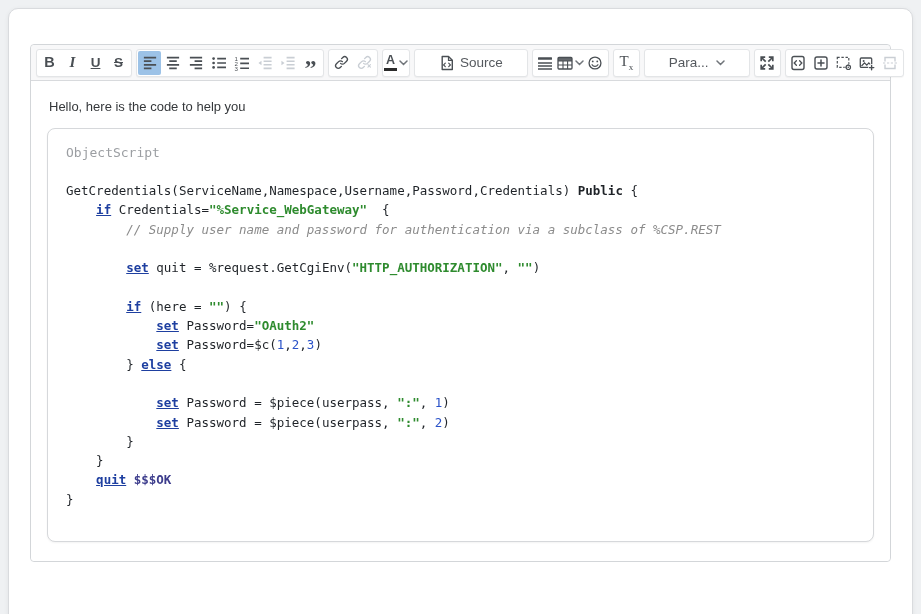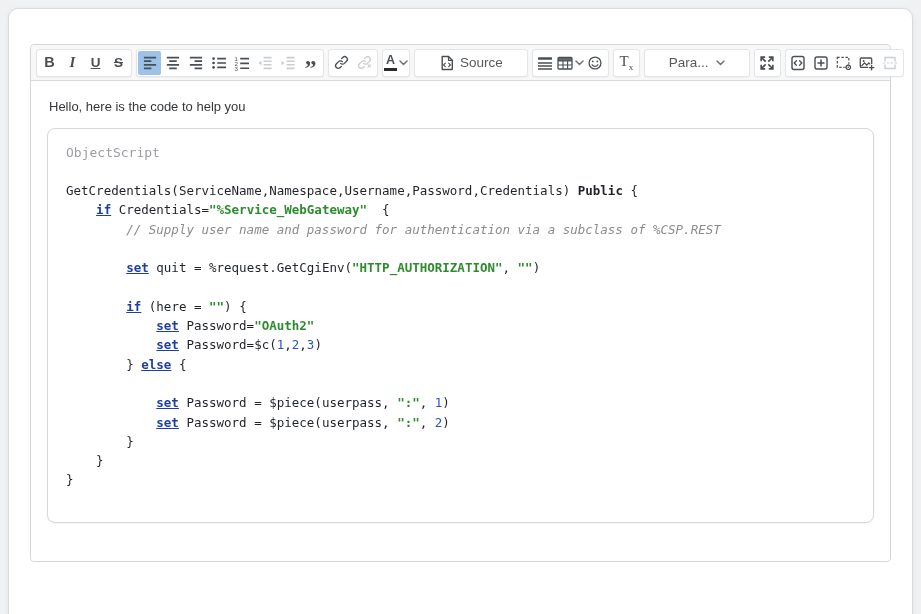--- a/index.html
+++ b/index.html
@@ -324,19 +324,20 @@
             <div class="code-line">&nbsp;</div>
             <div class="code-line"><span class="tok-p">        </span><span class="tok-k">if</span><span class="tok-p"> (here = </span><span class="tok-s">""</span><span class="tok-p">) {</span></div>
             <div class="code-line"><span class="tok-p">            </span><span class="tok-k">set</span><span class="tok-p"> Password=</span><span class="tok-s">"OAuth2"</span></div>
             <div class="code-line"><span class="tok-p">            </span><span class="tok-k">set</span><span class="tok-p"> Password=$c(</span><span class="tok-n">1</span><span class="tok-p">,</span><span class="tok-n">2</span><span class="tok-p">,</span><span class="tok-n">3</span><span class="tok-p">)</span></div>
             <div class="code-line"><span class="tok-p">        } </span><span class="tok-k">else</span><span class="tok-p"> {</span></div>
             <div class="code-line">&nbsp;</div>
             <div class="code-line"><span class="tok-p">            </span><span class="tok-k">set</span><span class="tok-p"> Password = $piece(userpass, </span><span class="tok-s">":"</span><span class="tok-p">, </span><span class="tok-n">1</span><span class="tok-p">)</span></div>
             <div class="code-line"><span class="tok-p">            </span><span class="tok-k">set</span><span class="tok-p"> Password = $piece(userpass, </span><span class="tok-s">":"</span><span class="tok-p">, </span><span class="tok-n">2</span><span class="tok-p">)</span></div>
             <div class="code-line"><span class="tok-p">        }</span></div>
             <div class="code-line"><span class="tok-p">    }</span></div>
+            <div class="code-line"><span class="tok-p">    </span><span class="tok-k">quit</span><span class="tok-p"> </span><span class="tok-m">$$$OK</span></div>
             <div class="code-line"><span class="tok-p">}</span></div>
           </div>
       </div>
     </div>
   </div>
 
 </div>
 
 </body></html>

